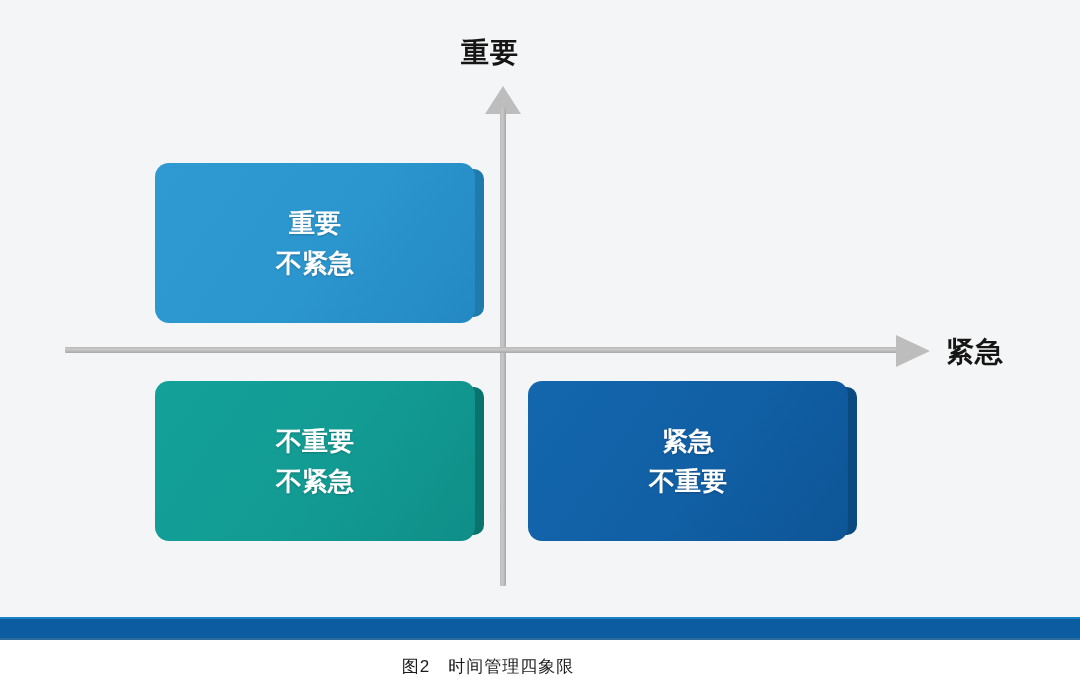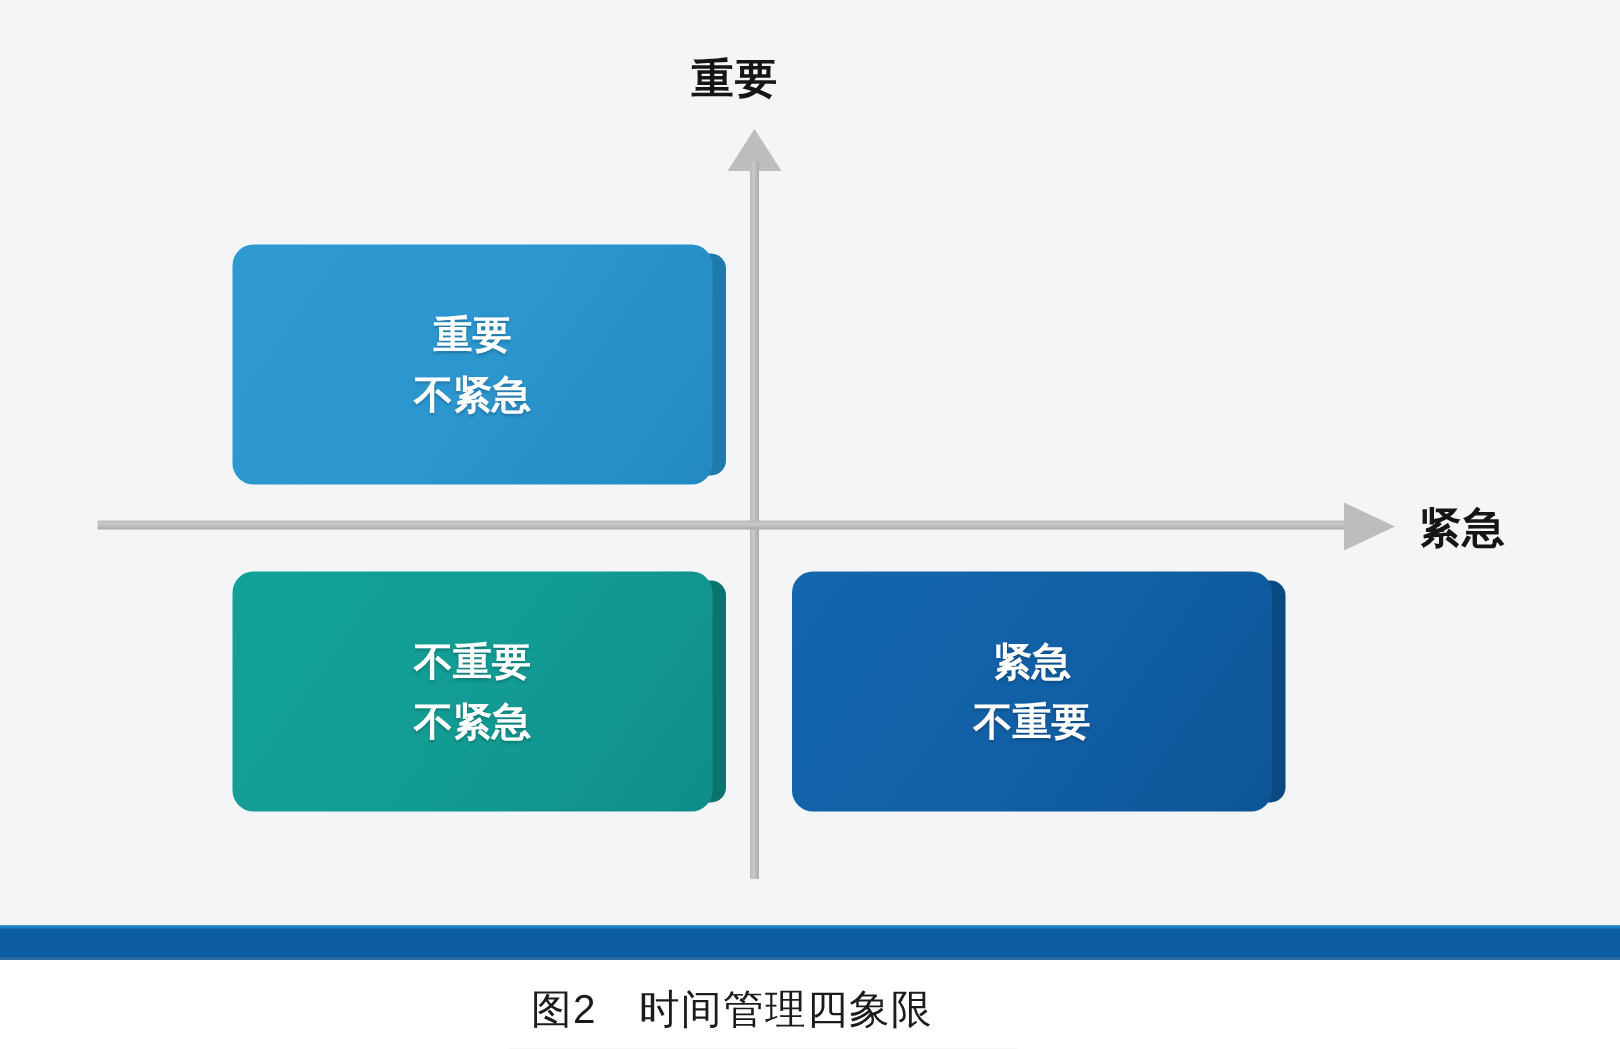--- a/index.html
+++ b/index.html
@@ -149,21 +149,21 @@
     box-sizing: border-box;
   }
 
   
   #figure-caption {
     position: absolute;
     left: 0; right: 0;
     top: 655px;
     text-align: center;
     color: #1b1b1b;
-    font-size: 27px;
+    font-size: 17px;
     letter-spacing: 1px;
     white-space: pre;
   }
 
   #caption-area {
     position: absolute;
     left: 0;
     top: 640px;
     width: 1080px;
     height: 59px;

